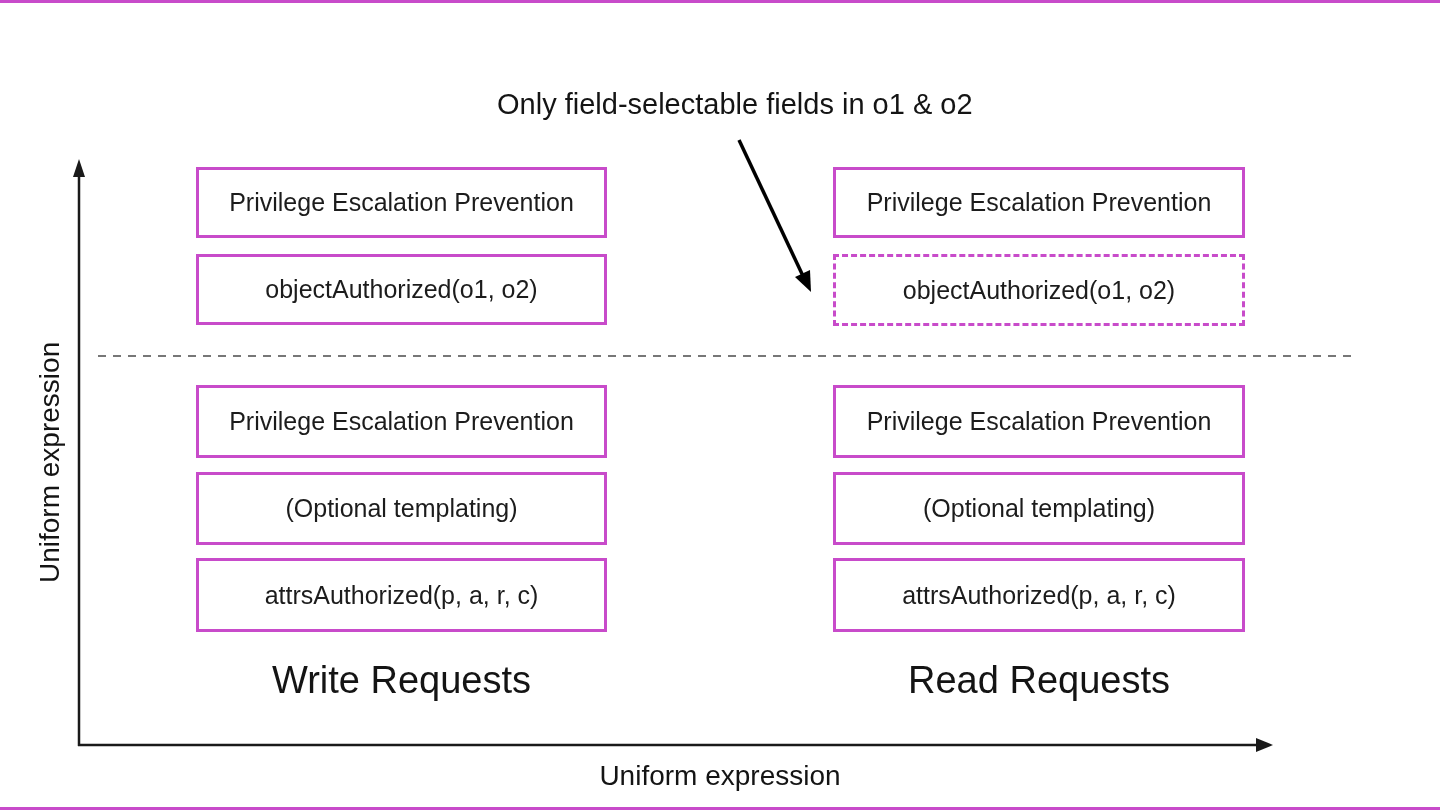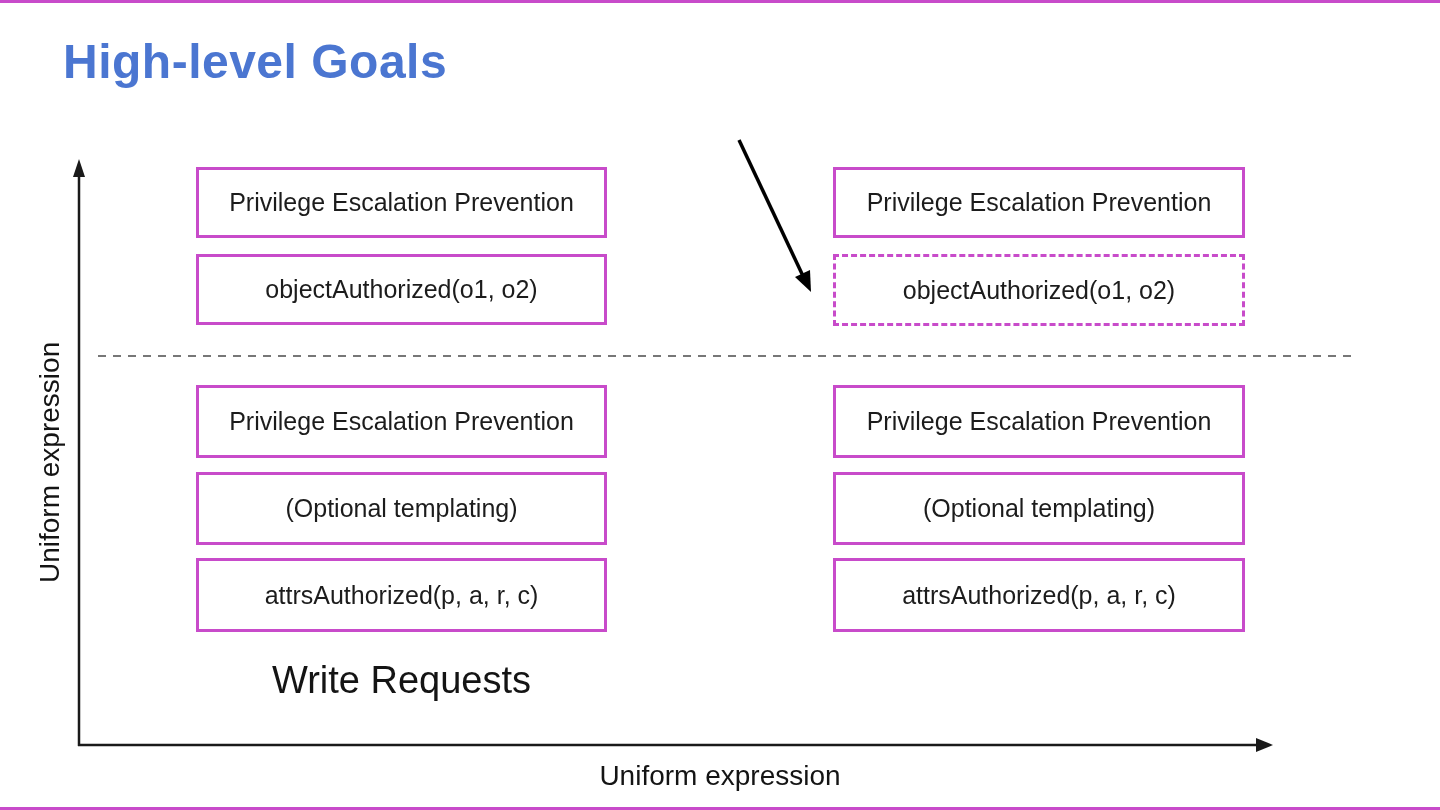--- a/index.html
+++ b/index.html
@@ -90,22 +90,22 @@
   }
 </style>
 </head>
 <body>
 
 <div class="canvas">
 
   <div class="accent-bar top"></div>
   <div class="accent-bar bottom"></div>
 
-  <div class="slide-title">High-level Goals</div>
 
+  <div class="annotation">Only field-selectable fields in o1 &amp; o2</div>
 
   <svg class="overlay" viewBox="0 0 1440 810">
 
     <line x1="79" y1="172" x2="79" y2="746" stroke="#1a1a1a" stroke-width="2.5"></line>
     <polygon points="79,159 73,177 85,177" fill="#1a1a1a"></polygon>
 
     <line x1="78" y1="745" x2="1260" y2="745" stroke="#1a1a1a" stroke-width="2.5"></line>
     <polygon points="1273,745 1256,738 1256,752" fill="#1a1a1a"></polygon>
 
     <line x1="98" y1="356" x2="1358" y2="356" stroke="#777777" stroke-width="2" stroke-dasharray="8 7"></line>
@@ -139,17 +139,18 @@
   </div>
   <div class="box" style="left:833px; top:385px; width:412px; height:73px;">
     <span>Privilege Escalation Prevention</span>
   </div>
   <div class="box" style="left:833px; top:472px; width:412px; height:73px;">
     <span>(Optional templating)</span>
   </div>
   <div class="box" style="left:833px; top:558px; width:412px; height:74px;">
     <span>attrsAuthorized(p, a, r, c)</span>
   </div>
+  <div class="col-label" style="left:833px; top:663px; width:412px;">Read Requests</div>
 
   <div class="y-axis-label">Uniform expression</div>
   <div class="x-axis-label">Uniform expression</div>
 
 </div>
 
 </body></html>

